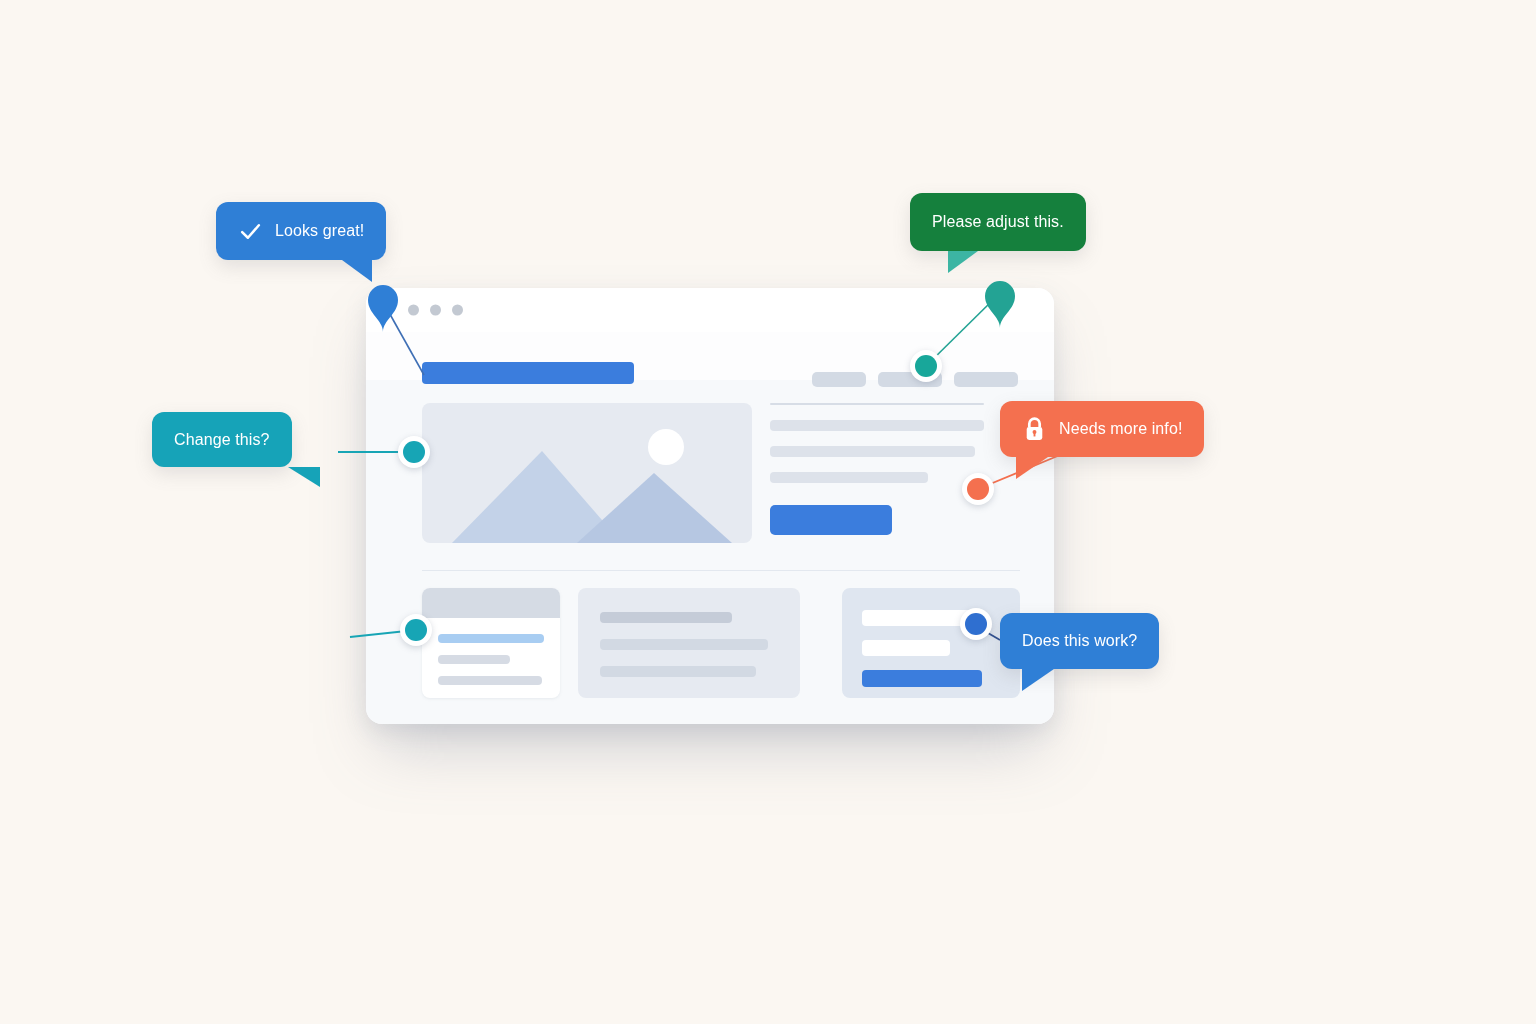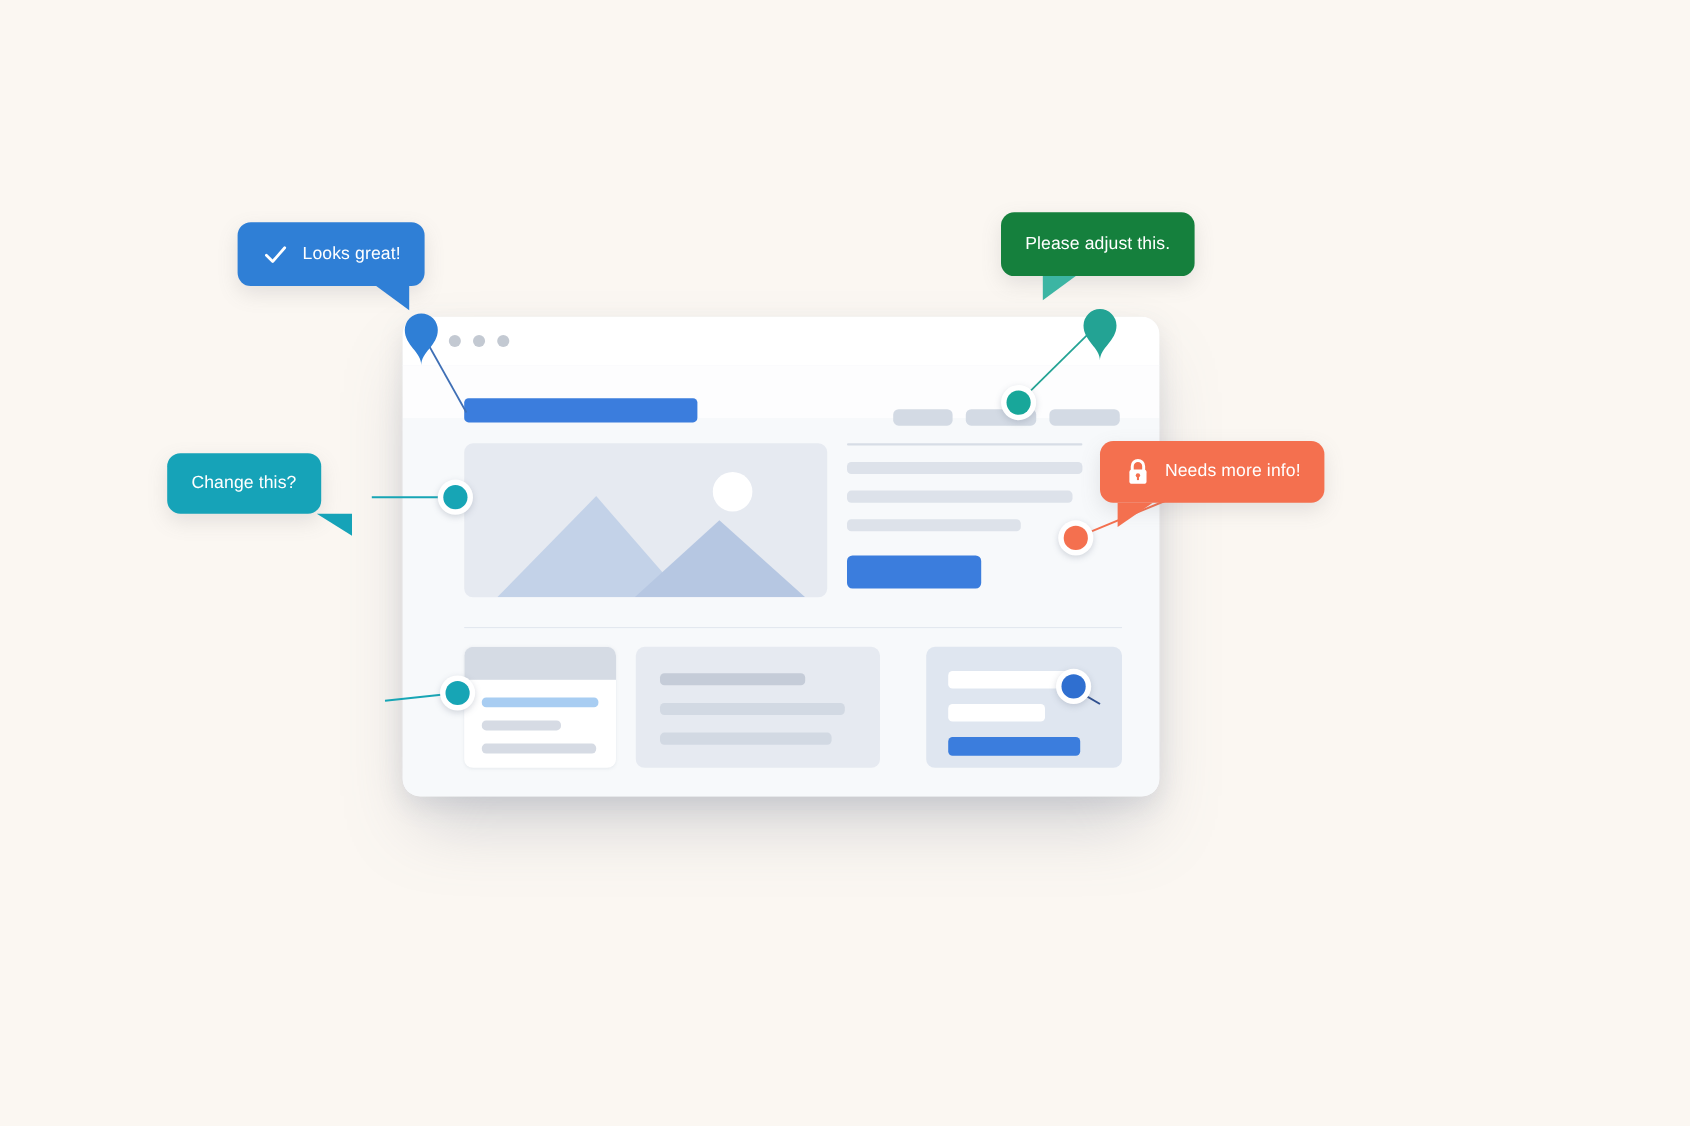--- a/index.html
+++ b/index.html
@@ -237,14 +237,18 @@
         <rect x="4.5" y="10.5" width="15" height="12.5" rx="2.4" fill="#ffffff"></rect>
         <circle cx="12" cy="15.5" r="1.9" fill="#f4704f"></circle>
         <rect x="11.1" y="15.5" width="1.8" height="4.2" fill="#f4704f"></rect>
       </svg>
     </span>
     <span>Needs more info!</span>
     <span class="tail" style="left:16px;bottom:-22px;border-width:0 0 22px 32px;border-color:transparent transparent transparent #f4704f;"></span>
   </div>
 
 
+  <div class="callout" style="left:1000px;top:613px;height:56px;background:#2f7fd6;">
+    <span>Does this work?</span>
+    <span class="tail" style="left:22px;bottom:-22px;border-width:0 0 22px 32px;border-color:transparent transparent transparent #2f7fd6;"></span>
+  </div>
 
 </div>
 
 </body></html>

